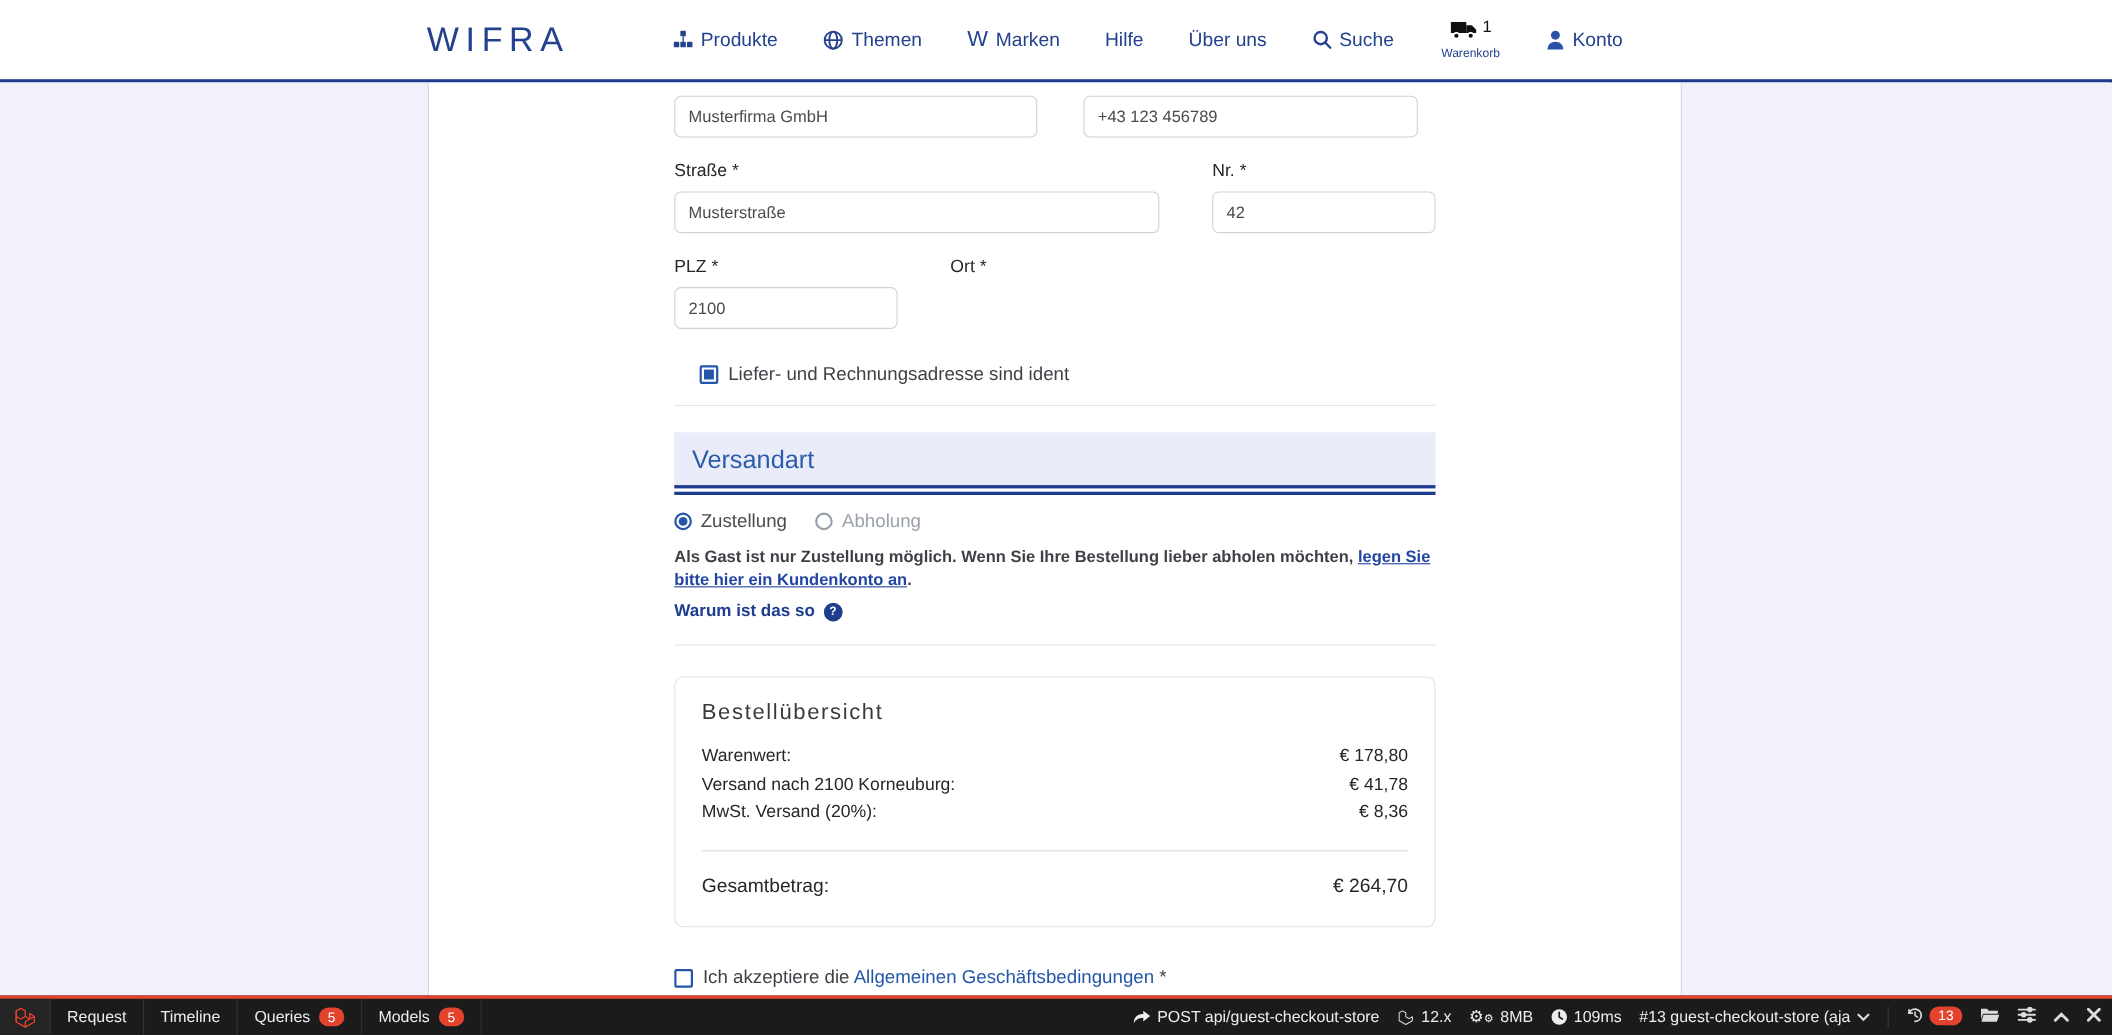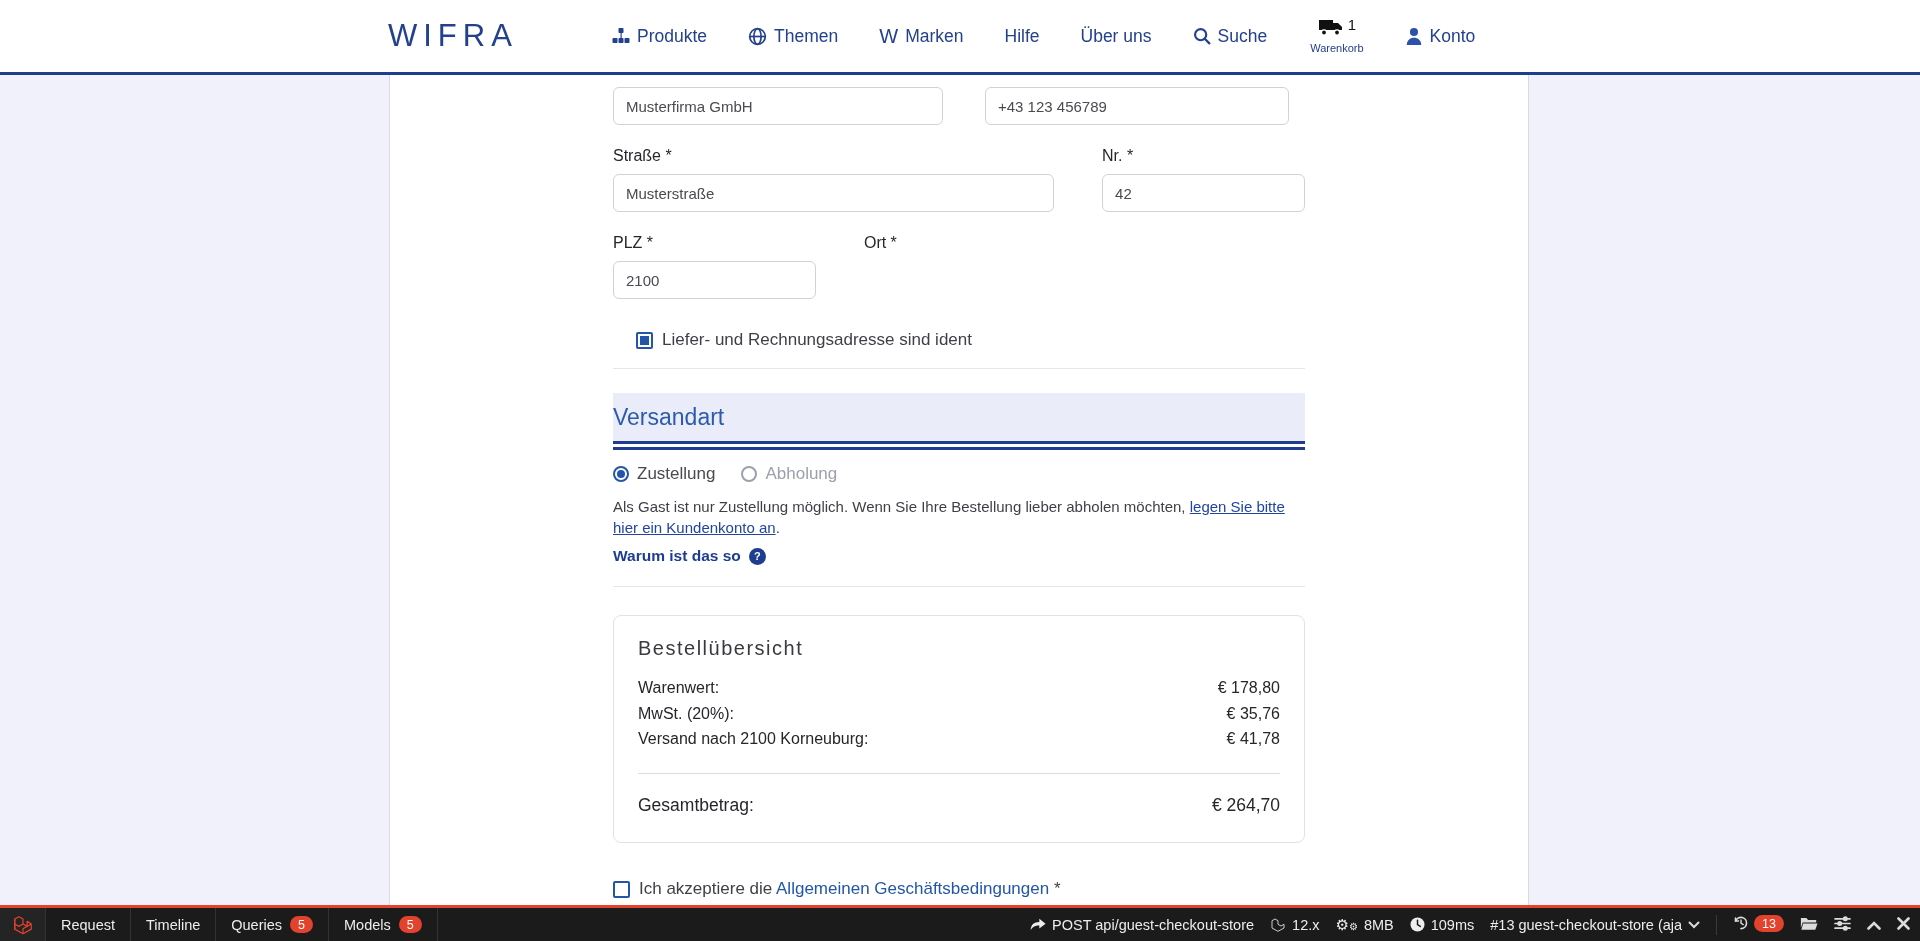--- a/index.html
+++ b/index.html
@@ -50,32 +50,32 @@
 
   .check-row { display:flex; align-items:center; gap:9px; margin-top:31px; font-size:17px; color:#3f3f46; cursor:pointer;padding-left:23px; }
   .cb { width:17px; height:17px; border:2px solid #2356a8; border-radius:2px;
         display:flex; align-items:center; justify-content:center; background:#fff; flex:0 0 auto; }
   .cb.checked::after { content:""; width:9px; height:9px; background:#2356a8; display:block; }
 
   hr.sep { border:none; border-top:1px solid #e6e6e6; margin-top:18px; }
 
   
   .section-band { margin-top:24px; background:#ebecfa; height:48px; display:flex; align-items:center;
-                  }
+                  padding-left:16px; }
   .section-band h2 { font-size:23px; font-weight:400; color:#2b5cab; }
   .double-line { height:9px; border-top:3px solid #1e3d8f; border-bottom:3px solid #1e3d8f; }
   .radio-row { display:flex; align-items:center; gap:26px; margin-top:14px; }
   .radio-opt { display:flex; align-items:center; gap:8px; font-size:17px; cursor:pointer; }
   .radio-opt.sel { color:#4a4a50; }
   .radio-opt.unsel { color:#9aa1ac; }
   .rad { width:16px; height:16px; border-radius:50%; border:2px solid #2356a8;
          display:flex; align-items:center; justify-content:center; flex:0 0 auto; }
   .rad.on::after { content:""; width:8px; height:8px; border-radius:50%; background:#2356a8; display:block; }
   .rad.off { border-color:#9aa1ac; }
-  .note { margin-top:12px; font-size:15px; line-height:21px; color:#3f3f46; }
+  .note { margin-top:12px; font-size:15px; line-height:21px; color:#3f3f46;font-weight:bold; }
   .note a { color:#2145a0; text-decoration:underline; cursor:pointer; }
   .why-row { margin-top:9px; display:flex; align-items:center; gap:8px; }
   .why-label { font-size:15.5px; font-weight:700; color:#1e3d8f; cursor:pointer; }
   .q-icon { width:17px; height:17px; border-radius:50%; background:#1e3d8f; color:#fff;
             font-size:11px; font-weight:700; display:flex; align-items:center; justify-content:center; cursor:pointer; }
   hr.sep2 { border:none; border-top:1px solid #e6e6e6; margin-top:21px; }
 
   
   .card { margin-top:28px; border:1px solid #e2e2e2; border-radius:8px; padding:21px 24px 24px 24px; }
   .card-title { font-size:20px; font-weight:400; letter-spacing:1.5px; color:#3a3a3e; margin-bottom:15px; }
@@ -246,26 +246,26 @@
 
         <hr class="sep2">
 
         <div class="card">
           <div class="card-title">Bestellübersicht</div>
           <div class="sum-row">
             <span>Warenwert:</span>
             <span>€ 178,80</span>
           </div>
           <div class="sum-row">
-            <span>MwSt. (20%):</span>
-            <span>€ 35,76</span>
-          </div>
-          <div class="sum-row">
             <span>Versand nach 2100 Korneuburg:</span>
             <span>€ 41,78</span>
+          </div>
+          <div class="sum-row">
+            <span>MwSt. Versand (20%):</span>
+            <span>€ 8,36</span>
           </div>
           <hr>
           <div class="sum-row total">
             <span>Gesamtbetrag:</span>
             <span>€ 264,70</span>
           </div>
         </div>
 
         <div class="terms-row">
           <span class="cb"></span>

